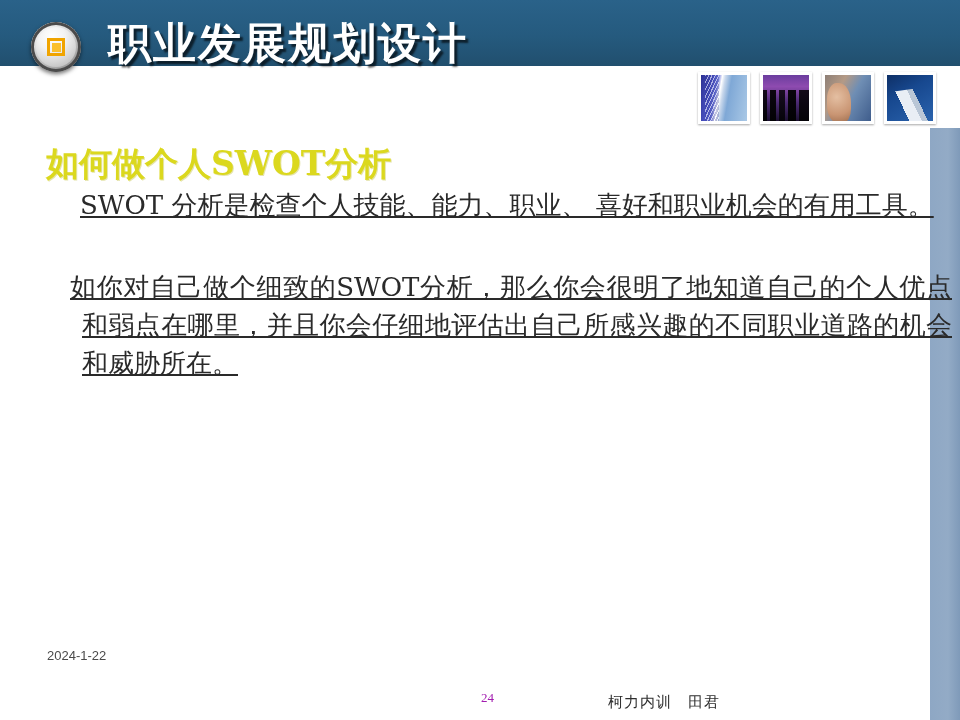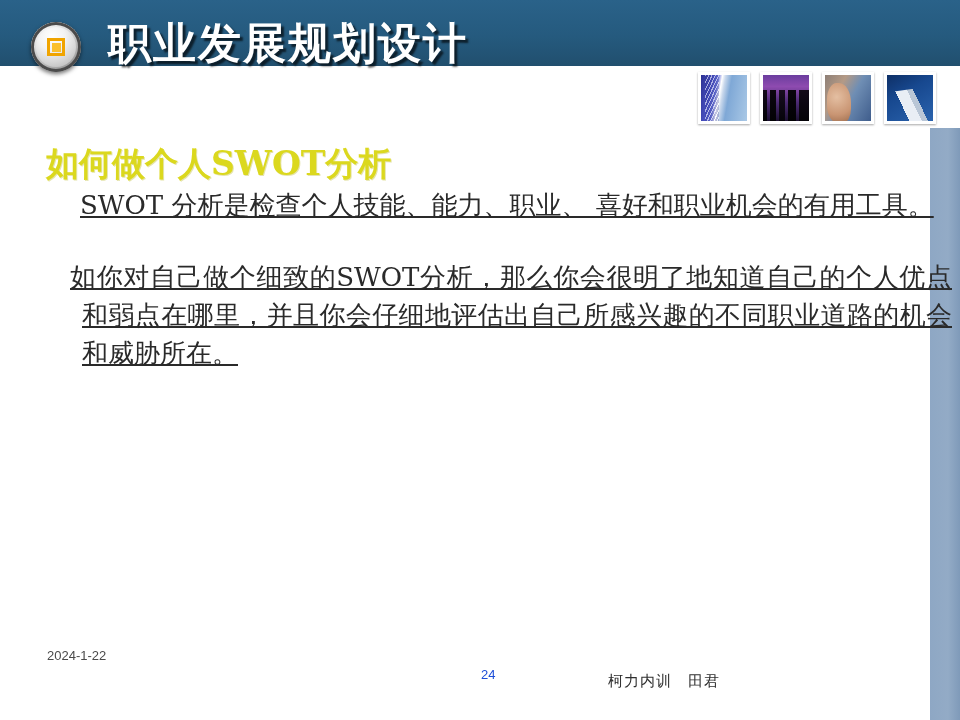--- a/index.html
+++ b/index.html
@@ -163,38 +163,38 @@
     text-decoration: underline;
   }
   #para-1 {
     left: 80px; top: 186px;
     width: 855px;
     text-indent: 0;
     padding-left: 12px;
     text-indent: -12px;
   }
   #para-2 {
-    left: 70px; top: 258px;
+    left: 70px; top: 268px;
     width: 870px;
     padding-left: 12px;
     text-indent: -12px;
   }
 
   
   .footer-text {
     position: absolute;
     font-family: "Liberation Sans", "DejaVu Sans", sans-serif;
     font-size: 13px;
     color: #4a4a4a;
     white-space: nowrap;
   }
   #footer-date { left: 47px; top: 648px; }
-  #footer-page { left: 481px; top: 667px; font-size: 13px; color: #1d4ed8; }
+  #footer-page { left: 481px; top: 690px; font-size: 13px; color: #a21caf; font-family: Liberation Serif, serif; }
   #footer-note {
-    left: 608px; top: 672px;
+    left: 608px; top: 693px;
     font-family: "DejaVu Serif", "Liberation Serif", serif;
     font-size: 15px;
     color: #2e2e2e;
     letter-spacing: 1px;
   }
 </style>
 </head>
 <body>
 
 <div id="slide">

